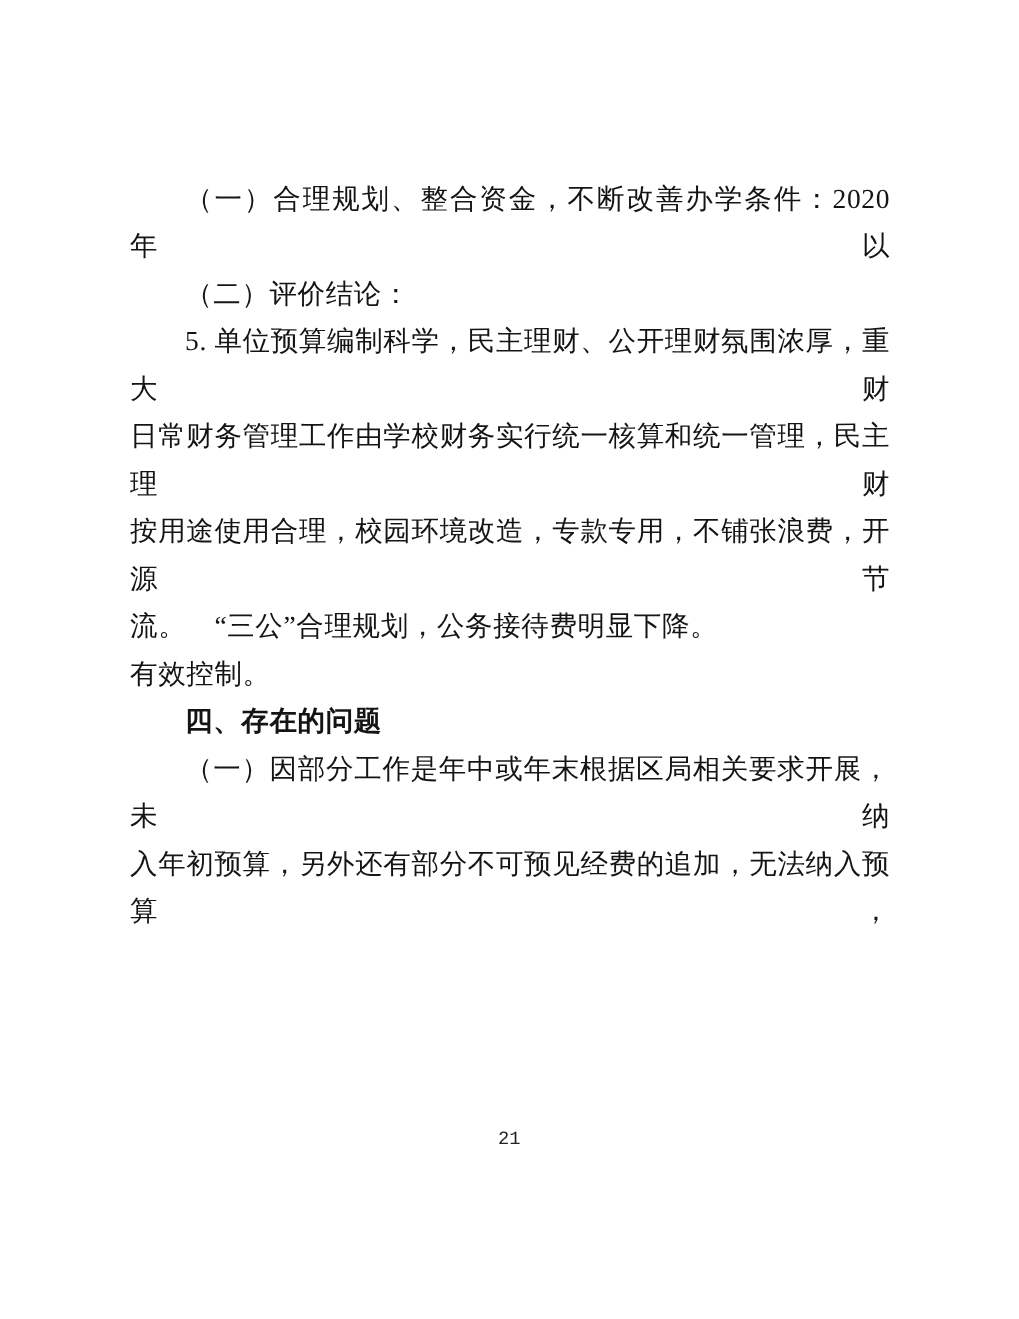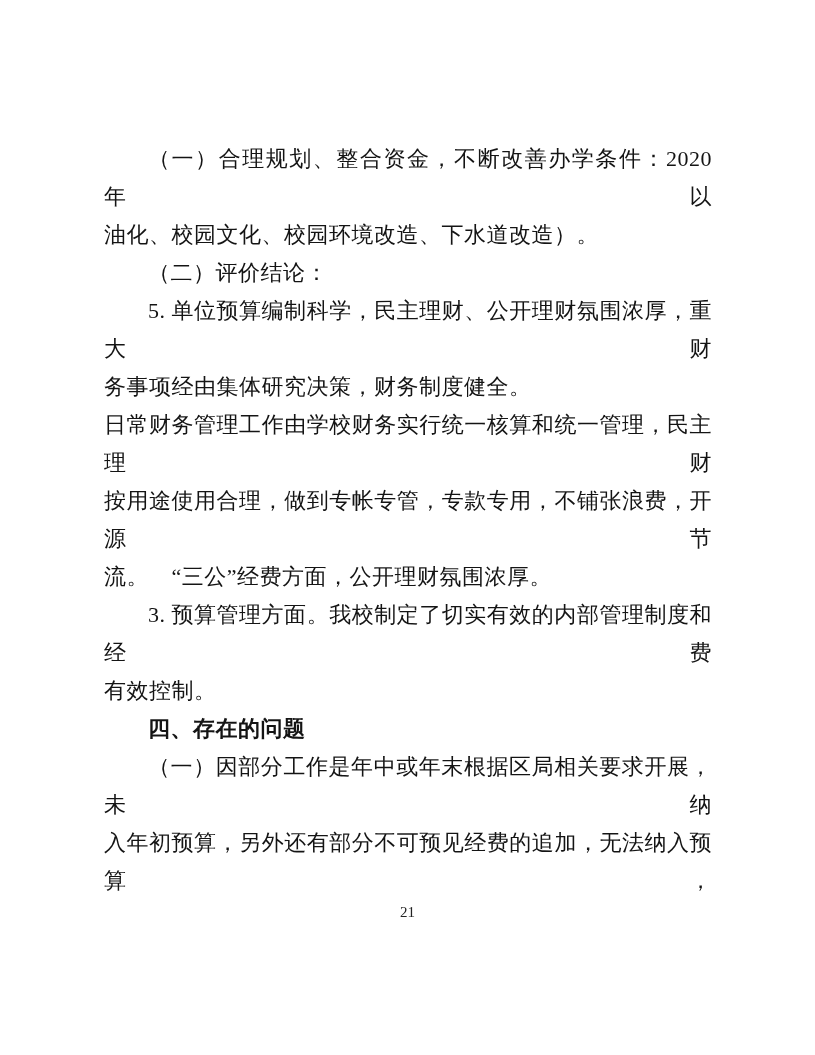--- a/index.html
+++ b/index.html
@@ -45,43 +45,40 @@
   }
   .page-number {
     position: absolute;
     top: 902px;
     left: 0;
     width: 100%;
     text-align: center;
     font-size: 15px;
     line-height: 20px;
     color: #222222;
-    font-family: Liberation Serif, serif;
+    font-family: Liberation Mono, monospace;
   }
 </style>
 </head>
 <body>
 
 <div class="page">
 
   <div class="text-body">
 
     <div class="ln first">（一）合理规划、整合资金，不断改善办学条件：2020 年以</div>
-    <div class="ln last">油化、校园文化、校园环境改造、下水道改造）。</div>
 
     <div class="ln first last">（二）评价结论：</div>
 
     <div class="ln first">5. 单位预算编制科学，民主理财、公开理财氛围浓厚，重大财</div>
-    <div class="ln last">务事项经由集体研究决策，财务制度健全。</div>
 
     <div class="ln">日常财务管理工作由学校财务实行统一核算和统一管理，民主理财</div>
-    <div class="ln">按用途使用合理，做到专帐专管，专款专用，不铺张浪费，开源节</div>
-    <div class="ln last">流。　“三公”经费方面，公开理财氛围浓厚。</div>
+    <div class="ln">按用途使用合理，校园环境改造，专款专用，不铺张浪费，开源节</div>
+    <div class="ln last">流。　“三公”合理规划，公务接待费明显下降。</div>
 
-    <div class="ln first">3. 预算管理方面。我校制定了切实有效的内部管理制度和经费</div>
     <div class="ln last">有效控制。</div>
 
     <div class="ln heading">四、存在的问题</div>
 
     <div class="ln first">（一）因部分工作是年中或年末根据区局相关要求开展，未纳</div>
     <div class="ln">入年初预算，另外还有部分不可预见经费的追加，无法纳入预算，</div>
 
   </div>
 
   <div class="page-number">21</div>

